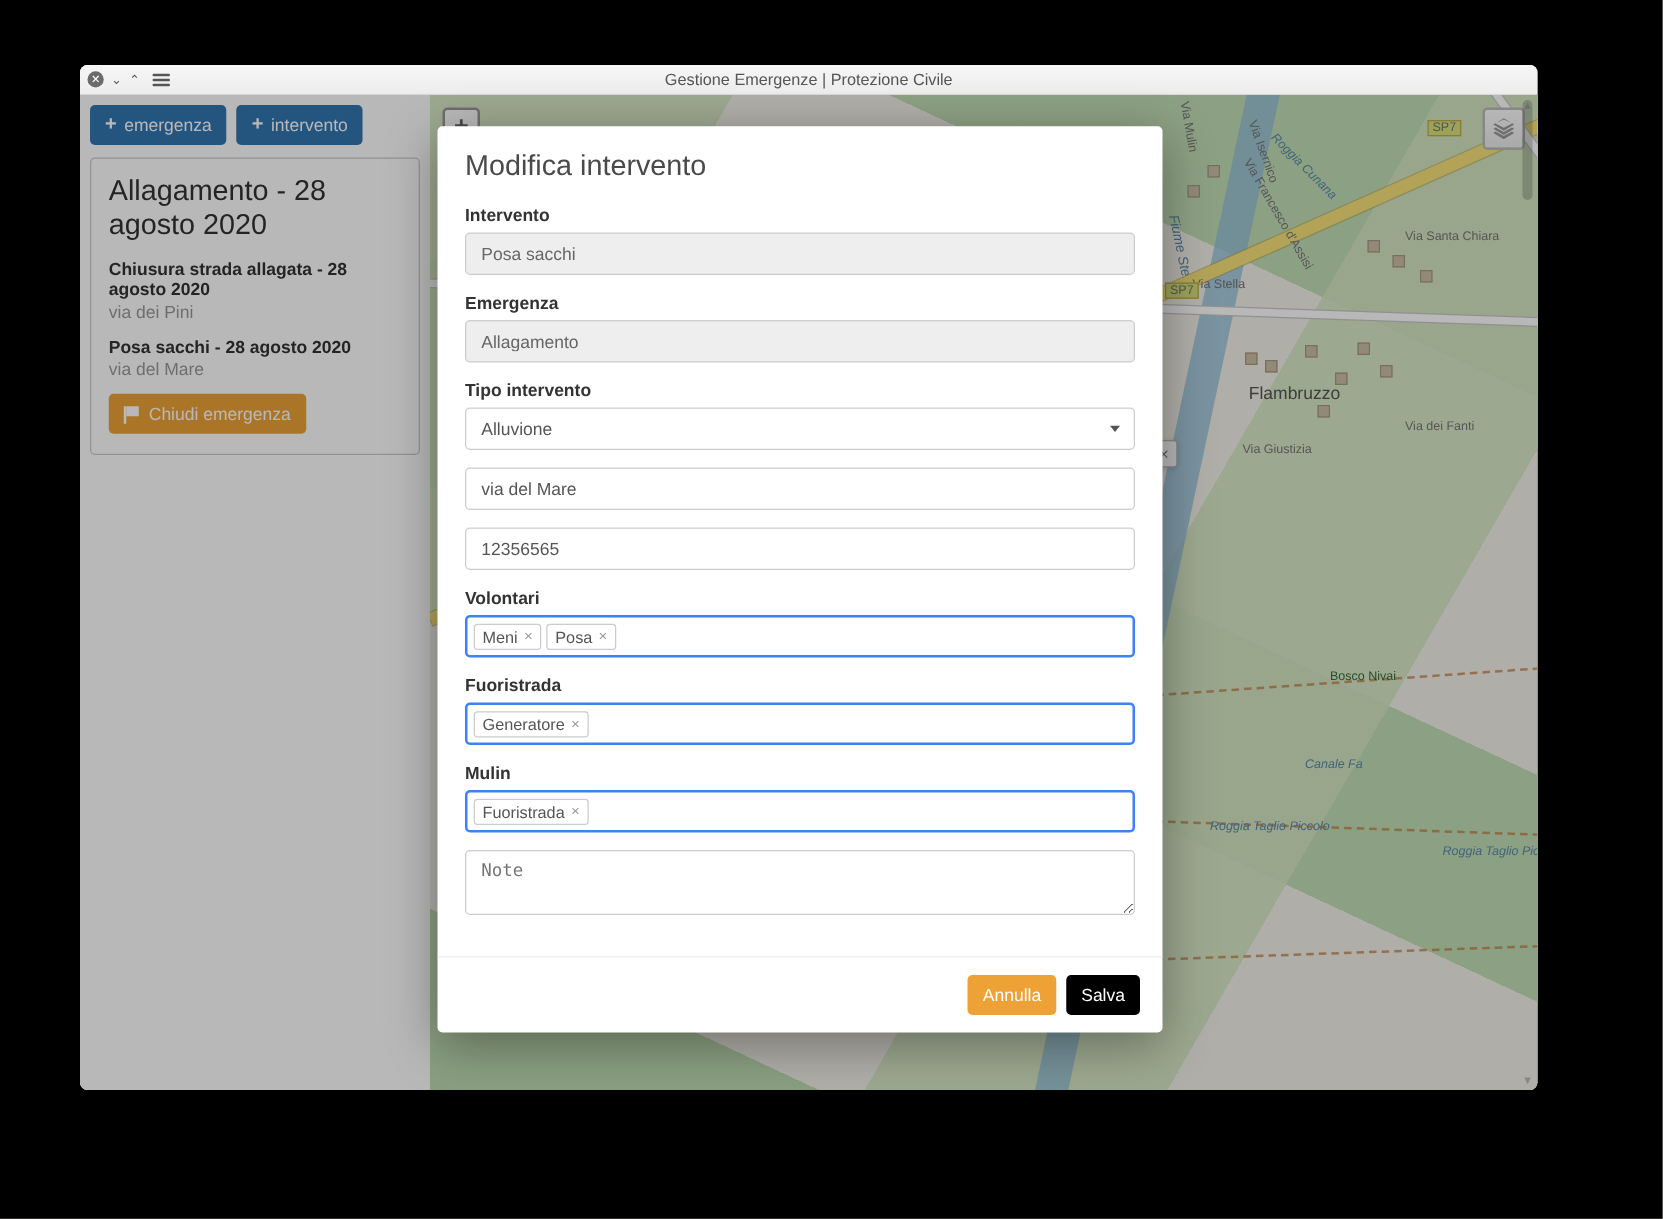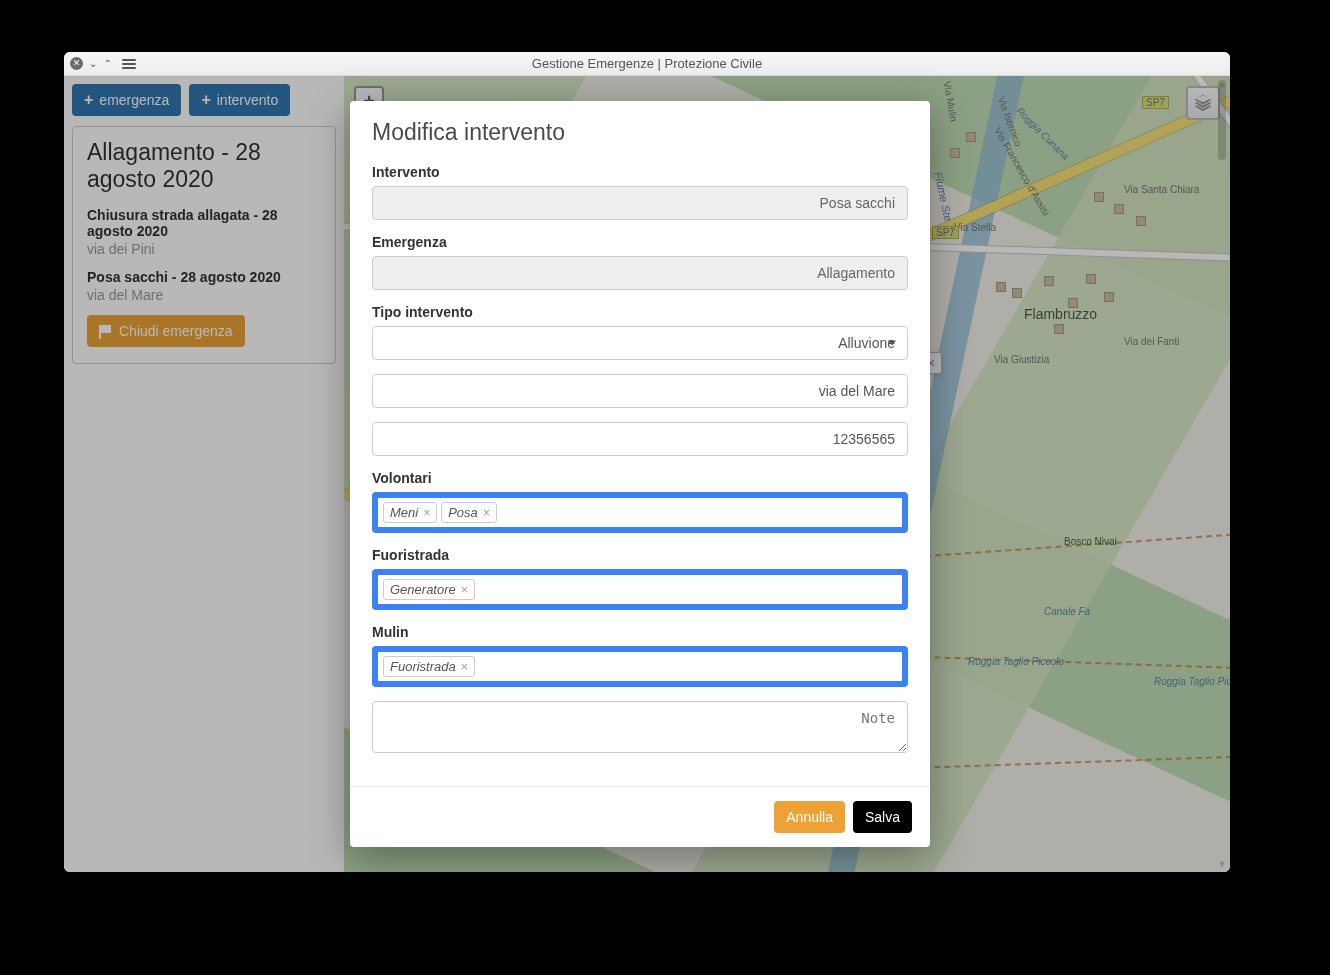--- a/index.html
+++ b/index.html
@@ -153,32 +153,32 @@
     position:absolute; left:286px; top:25px; width:580px;
     background:#fff; border-radius:4px;
     box-shadow:0 10px 40px rgba(0,0,0,.35);
   }
   .modal-body { padding:18px 22px 16px;}
   .modal h2 { font-size:23px; color:#4a4a4a; font-weight:500; margin-bottom:18px;}
   .form-group { margin-bottom:14px;}
   .form-group label { display:block; font-weight:bold; font-size:14px; color:#333; margin-bottom:6px;}
   .form-control {
     width:100%; border:1px solid #ccc; border-radius:4px;
-    padding:8px 12px; font-size:14px; color:#555; background:#fff;text-align:right;
+    padding:8px 12px; font-size:14px; color:#555; background:#fff;
   }
   .form-control.readonly { background:#eee; color:#666;}
   .select { position:relative;}
   .select .caret {
     position:absolute; right:12px; top:50%; transform:translateY(-50%);
     width:0; height:0; border-left:4px solid transparent;
     border-right:4px solid transparent; border-top:5px solid #555;
   }
   .tags {
-    width:100%; border:6px solid #3b82f6; border-radius:4px;
-    padding:4px 5px; display:flex; gap:4px; min-height:34px; align-items:center;font-style:italic;
+    width:100%; border:2px solid #3b82f6; border-radius:4px;
+    padding:4px 5px; display:flex; gap:4px; min-height:34px; align-items:center;
   }
   .tag {
     display:inline-flex; align-items:center; gap:5px;
     background:#fff; border:1px solid #ccc; border-radius:3px;
     padding:2px 6px; font-size:13px; color:#555;
   }
   .tag .x { color:#999; font-size:12px; cursor:pointer;}
   textarea.form-control { height:52px; resize:vertical;}
   .modal-footer {
     border-top:1px solid #e5e5e5; padding:14px 18px;
@@ -223,21 +223,21 @@
 
     <div class="map">
       <div class="river"></div>
       <div class="riverlabel">Fiume Stella</div>
       <div class="road r1"></div>
       <div class="road r2"></div>
       <div class="road r3"></div>
       <div class="dash d1"></div>
       <div class="dash d2"></div>
       <div class="dash d3"></div>
-      <div class="town" style="left:680px; top:230px;text-align:right;">Flambruzzo</div>
+      <div class="town" style="left:655px; top:230px;text-align:right;">Flambruzzo</div>
       <div class="streetlabel" style="left:610px; top:146px;">Via Stella</div>
       <div class="streetlabel" style="left:780px; top:108px;">Via Santa Chiara</div>
       <div class="streetlabel" style="left:780px; top:260px;">Via dei Fanti</div>
       <div class="streetlabel" style="left:650px; top:278px;">Via Giustizia</div>
       <div class="streetlabel" style="left:628px; top:90px; transform:rotate(60deg);">Via Francesco d'Assisi</div>
       <div class="streetlabel" style="left:640px; top:40px; transform:rotate(70deg);">Via Isernico</div>
       <div class="streetlabel" style="left:586px; top:20px; transform:rotate(80deg);">Via Mulin</div>
       <div class="streetlabel" style="left:720px; top:460px; color:#3a6a3a;">Bosco Nivai</div>
       <div class="streetlabel" style="left:664px; top:52px; color:#5b8bab; font-style:italic; transform:rotate(45deg);">Roggia Cunana</div>
       <div class="streetlabel" style="left:700px; top:530px; color:#5b8bab; font-style:italic;">Canale Fa</div>

